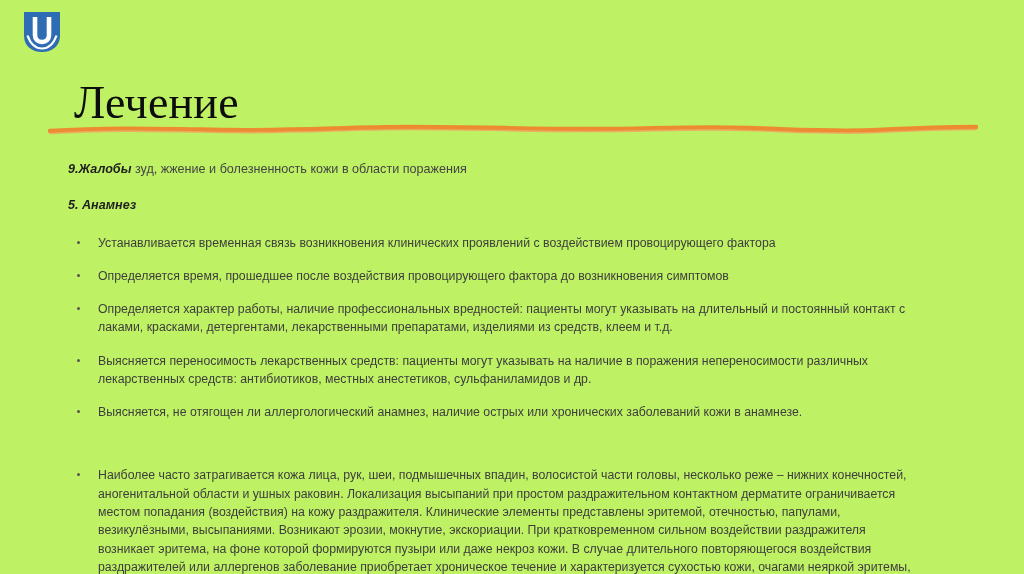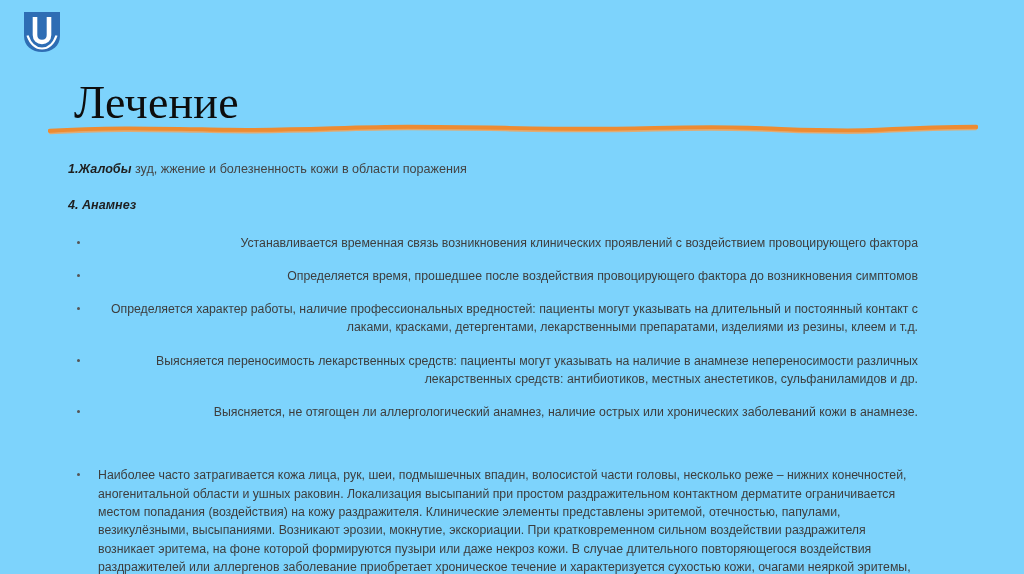--- a/index.html
+++ b/index.html
@@ -15,21 +15,21 @@
     overflow: hidden;
     font-family: "Liberation Sans", sans-serif;
     color: #3b3b3b;
     -webkit-font-smoothing: antialiased;
   }
 
   
   .slide {
     position: absolute;
     inset: 0;
-    background: #7dd3fc;
+    background: #bef264;
   }
 
   
   .logo {
     position: absolute;
     left: 18px;
     top: 8px;
     width: 48px;
     height: 48px;
   }
@@ -95,21 +95,20 @@
     margin: 0;
     padding: 0;
   }
   ul.bullets > li {
     position: relative;
     padding-left: 30px;
     margin: 0 0 15px 0;
     font-size: 12.3px;
     line-height: 1.48;
     color: #3d3d3d;
-    text-align: right;
   }
   ul.bullets > li:last-child { margin-bottom: 12px; }
   ul.bullets > li::before {
     content: "";
     position: absolute;
     left: 9px;
     top: 7px;
     width: 3px;
     height: 3px;
     background: #555;
@@ -157,43 +156,43 @@
                C 760 12, 790 14, 830 12 C 870 10, 900 9, 928 9" fill="none" stroke="#ED8B32" stroke-width="4.4" stroke-linecap="round"></path>
       <path d="M2 15.5 C 60 11.5, 120 13.5, 180 14.5 C 250 15.5, 300 11.5, 360 11.5
                C 430 11.5, 480 13.5, 540 13.5 C 600 13.5, 650 10.5, 700 12.5
                C 760 14.5, 790 16.5, 830 14.5 C 870 12.5, 900 11.5, 928 11.5" fill="none" stroke="#F0A55E" stroke-width="1.6" stroke-linecap="round" opacity="0.85"></path>
     </svg>
   </div>
 
   <div class="content">
 
     <p class="head-line">
-      <span class="lead">1.Жалобы</span><span class="rest"> зуд, жжение и болезненность кожи в области поражения</span>
+      <span class="lead">9.Жалобы</span><span class="rest"> зуд, жжение и болезненность кожи в области поражения</span>
     </p>
 
     <div class="gap-md"></div>
 
     <p class="head-line">
-      <span class="lead">4. Анамнез</span><span class="rest"></span>
+      <span class="lead">5. Анамнез</span><span class="rest"></span>
     </p>
 
     <div class="gap-lg"></div>
 
     <ul class="bullets">
       <li>
         <span>Устанавливается временная связь возникновения клинических проявлений с воздействием провоцирующего фактора</span>
       </li>
       <li>
         <span>Определяется время, прошедшее после воздействия провоцирующего фактора до возникновения симптомов</span>
       </li>
       <li class="tight">
-        <span>Определяется характер работы, наличие профессиональных вредностей: пациенты могут указывать на длительный и постоянный контакт с лаками, красками, детергентами, лекарственными препаратами, изделиями из резины, клеем и т.д.</span>
+        <span>Определяется характер работы, наличие профессиональных вредностей: пациенты могут указывать на длительный и постоянный контакт с лаками, красками, детергентами, лекарственными препаратами, изделиями из средств, клеем и т.д.</span>
       </li>
       <li class="tight">
-        <span>Выясняется переносимость лекарственных средств: пациенты могут указывать на наличие в анамнезе непереносимости различных лекарственных средств: антибиотиков, местных анестетиков, сульфаниламидов и др.</span>
+        <span>Выясняется переносимость лекарственных средств: пациенты могут указывать на наличие в поражения непереносимости различных лекарственных средств: антибиотиков, местных анестетиков, сульфаниламидов и др.</span>
       </li>
       <li>
         <span>Выясняется, не отягощен ли аллергологический анамнез, наличие острых или хронических заболеваний кожи в анамнезе.</span>
       </li>
     </ul>
 
     <div class="gap-sm"></div>
 
 
     <div class="gap-lg"></div>

